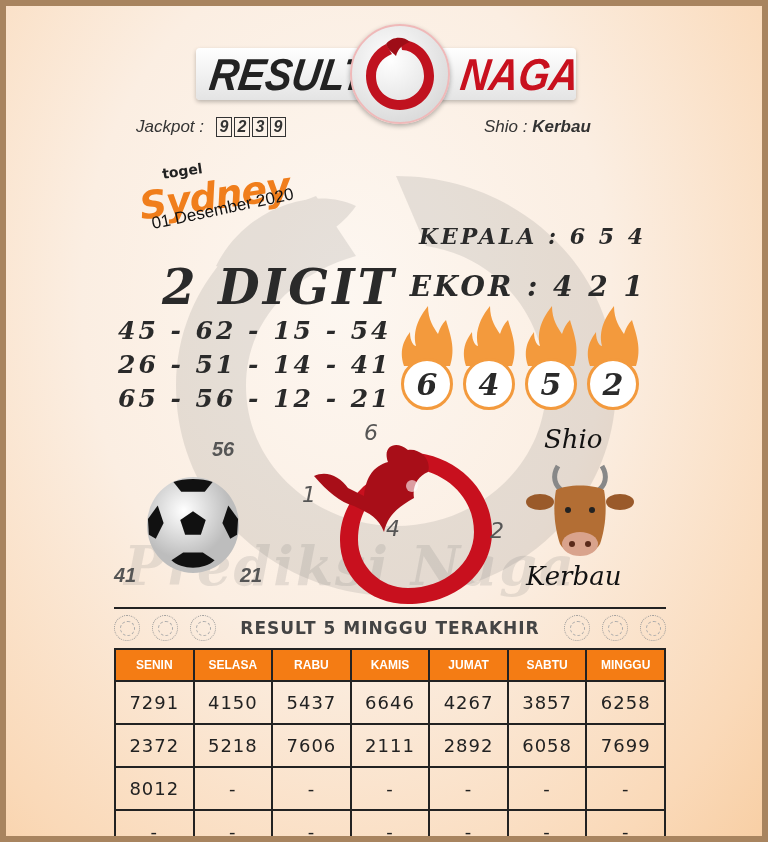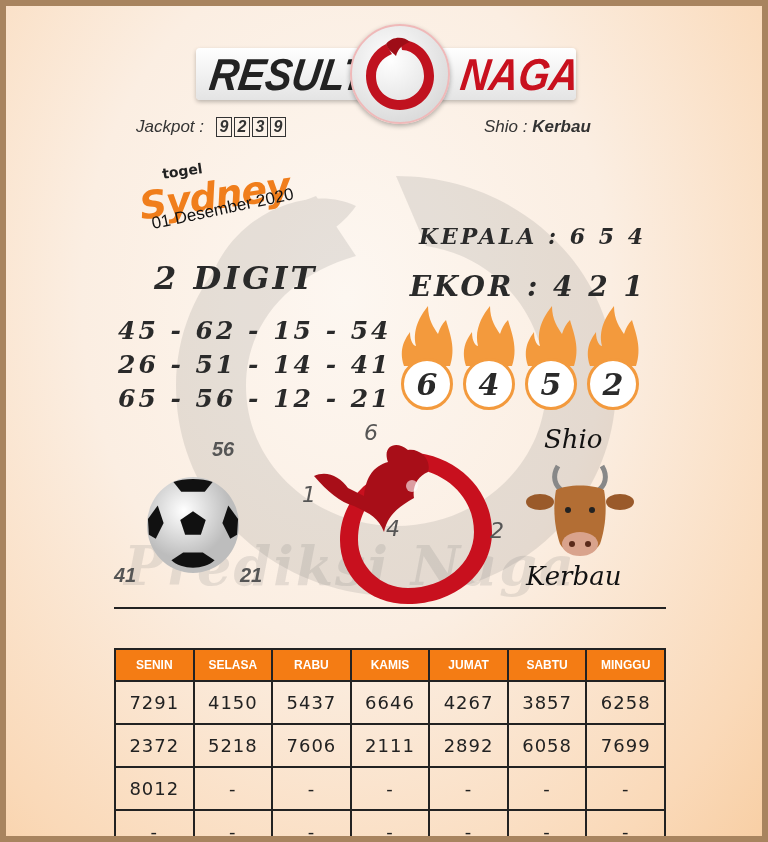--- a/index.html
+++ b/index.html
@@ -47,21 +47,21 @@
   .shio-row { position: absolute; left: 478px; top: 111px; font-size: 17px; font-style: italic; color: #333; }
   .shio-row b { font-weight: bold; }
   
   .togel { position: absolute; left: 156px; top: 157px; font-size: 14px; font-weight: bold; transform: rotate(-8deg); color:#222; font-family: "DejaVu Sans", sans-serif; }
   .sydney { position: absolute; left: 133px; top: 168px; font-size: 38px; font-weight: bold; font-style: italic; color: #f07e1c; transform: rotate(-8deg); font-family: "DejaVu Sans", sans-serif; letter-spacing: -1px; }
   .date { position: absolute; left: 148px; top: 208px; font-size: 17px; color: #111; transform: rotate(-12deg); transform-origin: left bottom; font-family: "Liberation Sans", sans-serif; }
   .stencil { font-family: "DejaVu Serif", serif; font-weight: bold; font-style: italic; color: #2a2a2a; letter-spacing: 3px; }
   .angka { position: absolute; right: 116px; top: 168px; font-size: 22px; }
   .kepala { position: absolute; right: 116px; top: 217px; font-size: 22px; }
   .ekor { position: absolute; right: 116px; top: 264px; font-size: 28px; }
-  .two-digit-title { position: absolute; left: 148px; top: 253px; font-size: 32px; }
+  .two-digit-title { position: absolute; left: 156px; top: 253px; font-size: 48px; }
   .digit-lines { position: absolute; left: 112px; top: 308px; font-size: 25px; line-height: 34px; }
   
   .flames { position: absolute; left: 392px; top: 298px; display: flex; gap: 4px; }
   .flame { position: relative; width: 58px; height: 110px; }
   .flame svg { position: absolute; left: 0; top: 0; }
   .flame-circle {
     position: absolute; left: 3px; top: 54px; width: 52px; height: 52px; border-radius: 50%;
     border: 3px solid #f39a3d; background: #fff;
     display: flex; align-items: center; justify-content: center;
     font-family: "DejaVu Serif", serif; font-style: italic; font-weight: bold; font-size: 30px; color: #2a2a2a;
@@ -203,20 +203,33 @@
     <path d="M30 28 C40 22 68 22 78 28 C82 50 78 70 74 82 C66 96 42 96 34 82 C30 70 26 50 30 28 Z" fill="#b36e34"></path>
     <ellipse cx="54" cy="82" rx="18" ry="12" fill="#d9a38c"></ellipse>
     <circle cx="46" cy="82" r="3" fill="#5a2a1a"></circle>
       <circle cx="62" cy="82" r="3" fill="#5a2a1a"></circle>
     <circle cx="42" cy="48" r="3" fill="#222"></circle>
       <circle cx="66" cy="48" r="3" fill="#222"></circle>
   </svg>
   <div class="kerbau-script">Kerbau</div>
 
   <div class="divider"></div>
+  <div class="res-title-row">
+    <div class="mandalas">
+      <span class="mandala"></span>
+      <span class="mandala"></span>
+      <span class="mandala"></span>
+    </div>
+    <span class="res-title">RESULT 5 MINGGU TERAKHIR</span>
+    <div class="mandalas">
+      <span class="mandala"></span>
+      <span class="mandala"></span>
+      <span class="mandala"></span>
+    </div>
+  </div>
 
   <table class="results">
     <thead>
       <tr>
         <th>SENIN</th>
         <th>SELASA</th>
         <th>RABU</th>
         <th>KAMIS</th>
         <th>JUMAT</th>
         <th>SABTU</th>

